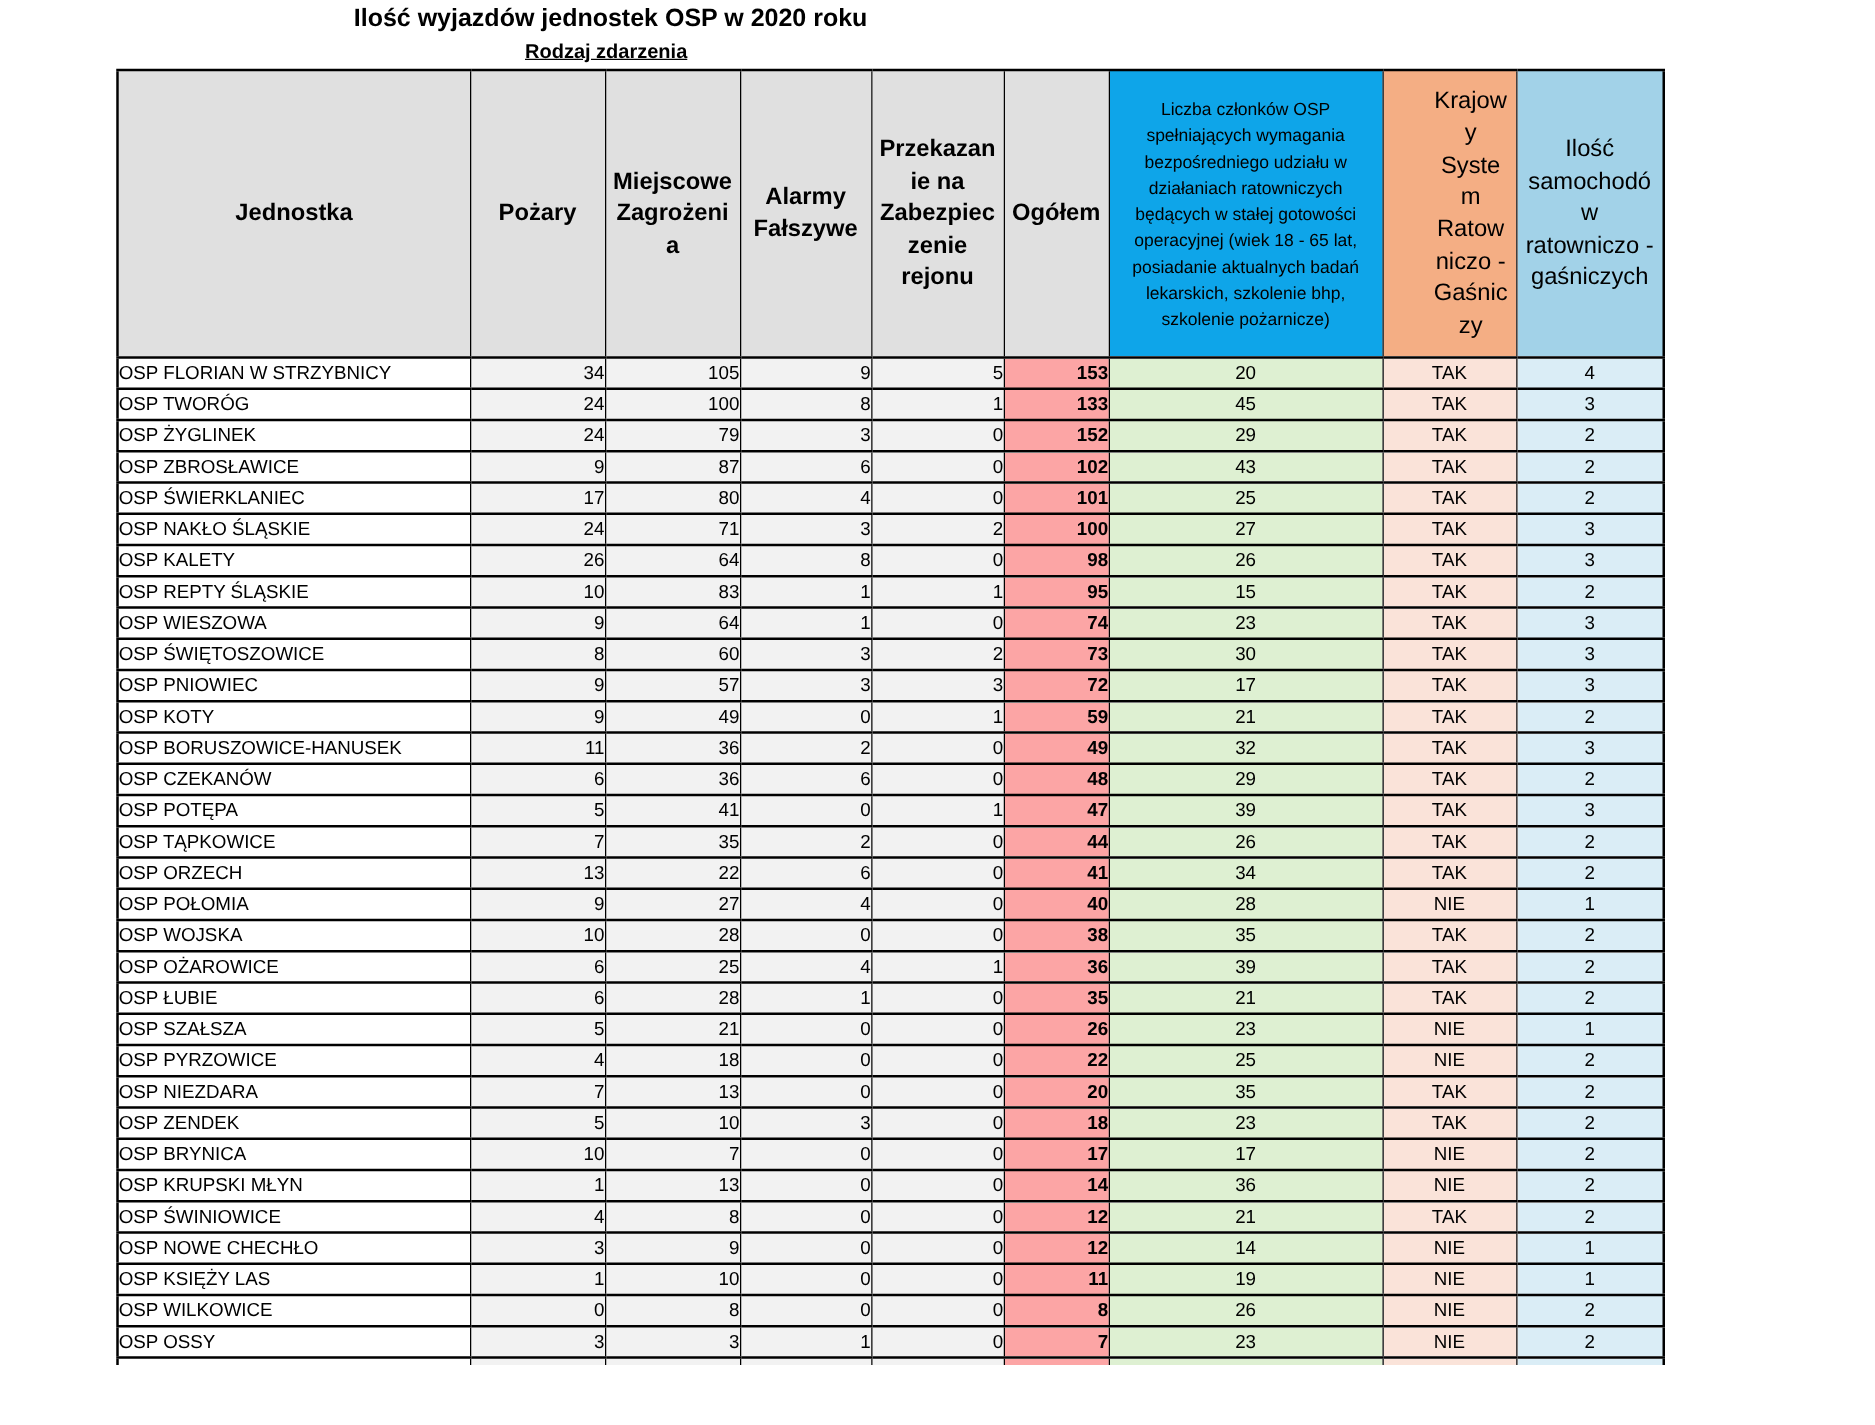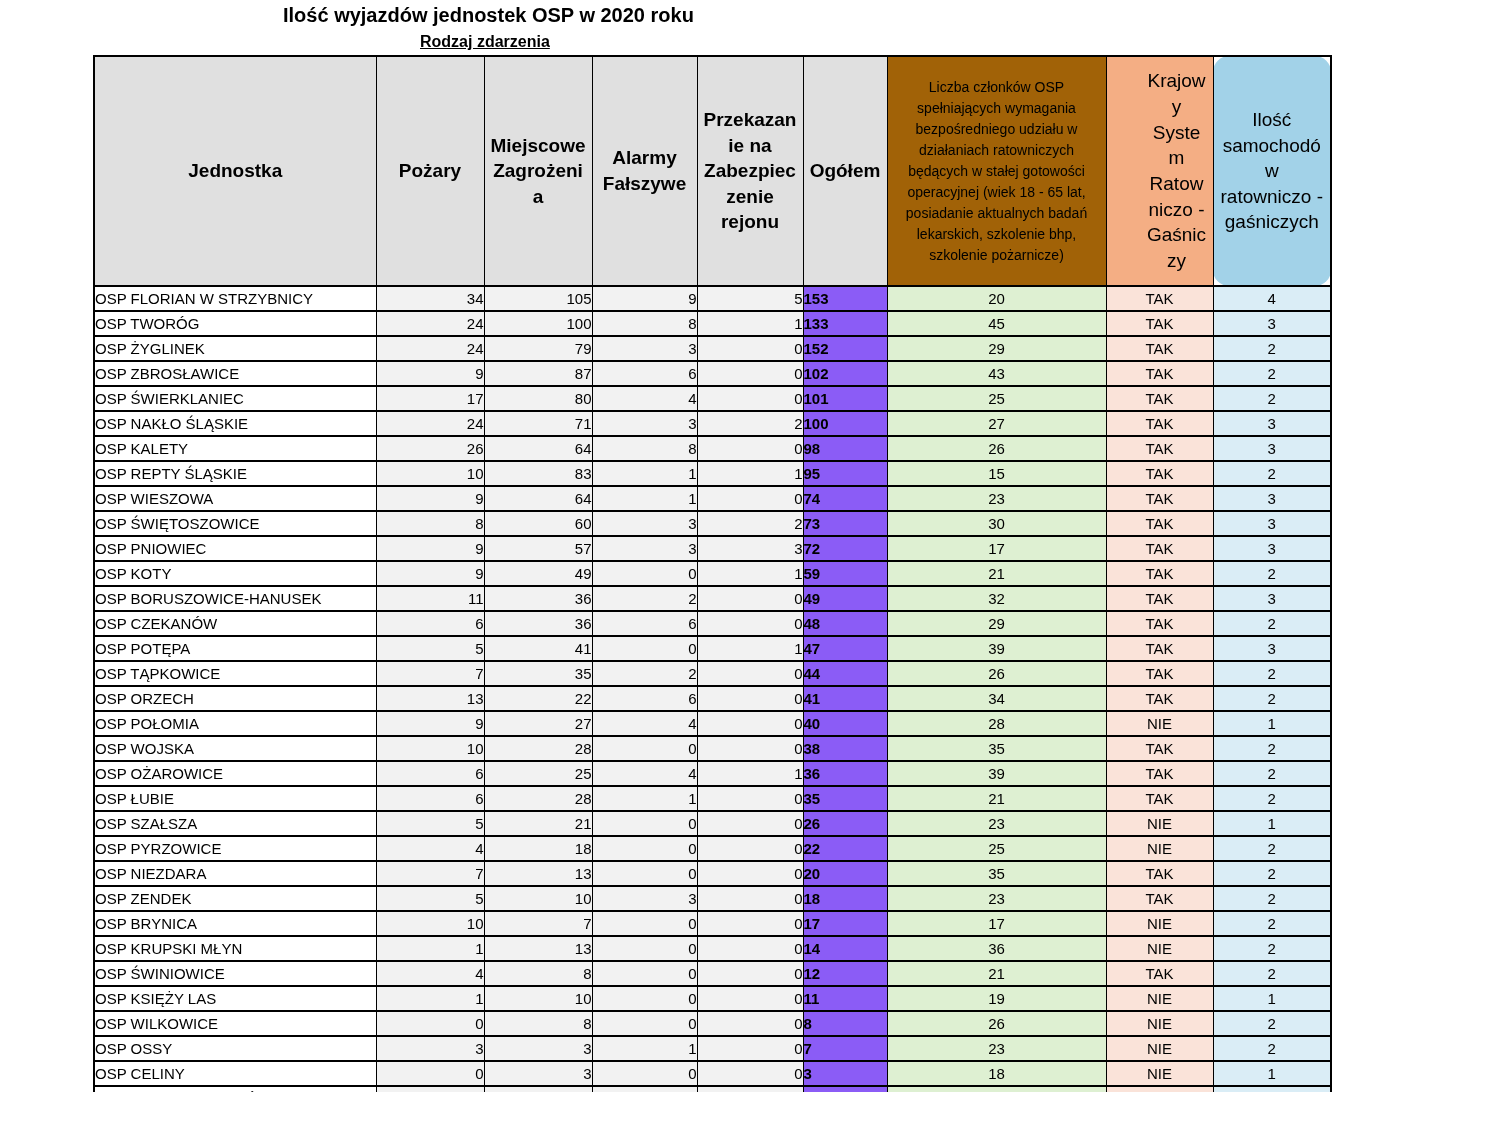--- a/index.html
+++ b/index.html
@@ -71,57 +71,56 @@
     background: #e0e0e0;
     vertical-align: middle;
     text-align: center;
     font-weight: bold;
     font-size: 19px;
     line-height: 1.35;
     padding: 2px 5px;
     overflow-wrap: break-word;
   }
   tr.header-row th.h-members {
-    background: #a16207;
+    background: #0ea5e9;
     font-weight: normal;
     font-size: 14px;
     line-height: 1.5;
     padding: 2px 7px;
   }
   tr.header-row th.h-ksrg {
     background: #f4ae84;
     font-weight: normal;
     padding-left: 39px;
   }
   tr.header-row th.h-cars {
     background: #a2d2e8;
     font-weight: normal;
-    border-radius: 16px;
   }
 
   
   tbody tr.data-row { height: 25px; }
   tbody td {
     vertical-align: middle;
     font-size: 15px;
     white-space: nowrap;
   }
   td.col-name {
     background: #ffffff;
     text-align: left;
     padding-left: 3px;
   }
   td.col-num {
     background: #f2f2f2;
     text-align: right;
     padding-right: 5px;
   }
   td.col-total {
-    background: #8b5cf6;
-    text-align: left;
+    background: #fca5a5;
+    text-align: right;
     padding-right: 5px;
     font-weight: bold;
   }
   td.col-members {
     background: #def0d2;
     text-align: center;
   }
   td.col-ksrg {
     background: #fae3d9;
     text-align: center;
@@ -495,20 +494,31 @@
     <td class="col-num">4</td>
     <td class="col-num">8</td>
     <td class="col-num">0</td>
     <td class="col-num">0</td>
     <td class="col-total">12</td>
     <td class="col-members">21</td>
     <td class="col-ksrg">TAK</td>
     <td class="col-cars">2</td>
   </tr>
 
+  <tr class="data-row">
+    <td class="col-name">OSP NOWE CHECHŁO</td>
+    <td class="col-num">3</td>
+    <td class="col-num">9</td>
+    <td class="col-num">0</td>
+    <td class="col-num">0</td>
+    <td class="col-total">12</td>
+    <td class="col-members">14</td>
+    <td class="col-ksrg">NIE</td>
+    <td class="col-cars">1</td>
+  </tr>
 
   <tr class="data-row">
     <td class="col-name">OSP KSIĘŻY LAS</td>
     <td class="col-num">1</td>
     <td class="col-num">10</td>
     <td class="col-num">0</td>
     <td class="col-num">0</td>
     <td class="col-total">11</td>
     <td class="col-members">19</td>
     <td class="col-ksrg">NIE</td>

